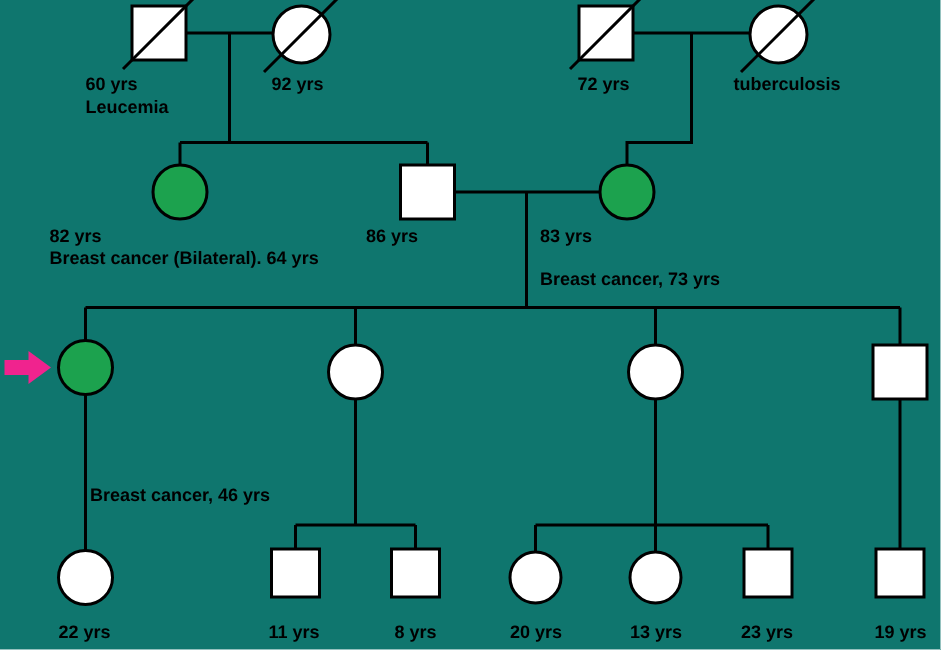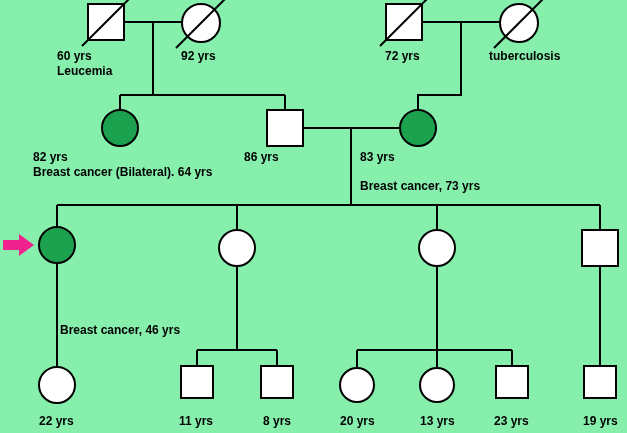--- a/index.html
+++ b/index.html
@@ -5,21 +5,21 @@
   html, body {
     margin: 0;
     padding: 0;
     background: #ffffff;
     font-family: "Liberation Sans", sans-serif;
   }
   .stage {
     position: relative;
     width: 627px;
     height: 433px;
-    background: #86efac;
+    background: #0f766e;
     overflow: hidden;
   }
   svg {
     display: block;
   }
   svg text {
     font-family: "Liberation Sans", "DejaVu Sans", sans-serif;
     font-size: 12px;
     font-weight: bold;
     fill: #000000;

